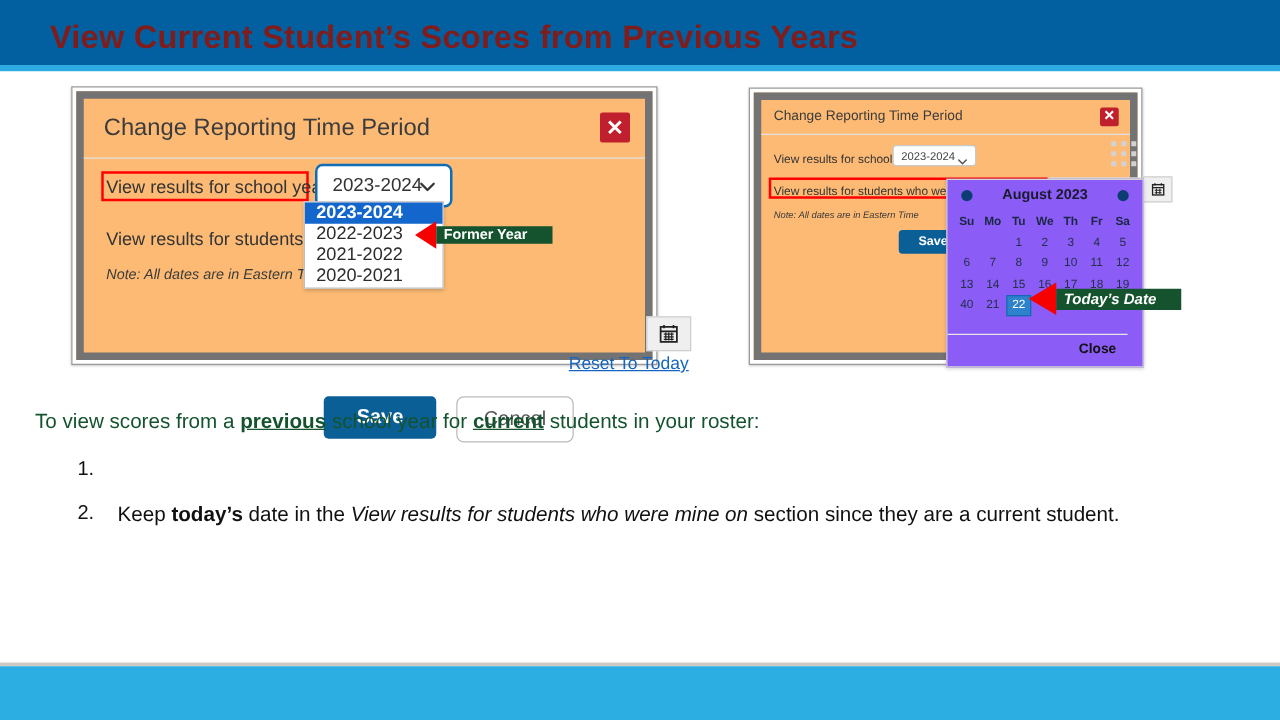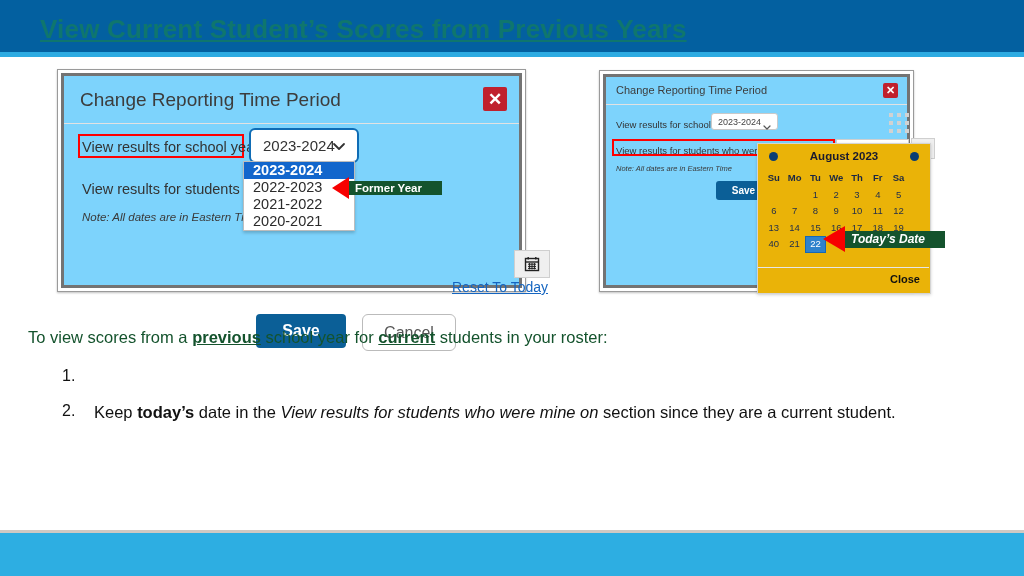--- a/index.html
+++ b/index.html
@@ -14,31 +14,31 @@
   .header-bar{
     position:absolute;left:0;top:0;width:1024px;height:52px;
     background:#0360a0;
   }
   .header-accent{
     position:absolute;left:0;top:52px;width:1024px;height:5px;
     background:#2dabe2;
   }
   .header-title{
     position:absolute;left:40px;top:14px;
-    font-size:26px;font-weight:bold;color:#0f766e;
-    letter-spacing:.2px;white-space:nowrap;text-decoration:underline;
+    font-size:26px;font-weight:bold;color:#7f1d1d;
+    letter-spacing:.2px;white-space:nowrap;
   }
 
   
   .dlg{
     position:absolute;background:#ffffff;
     border:1px solid #9a9a9a;
     box-shadow:0 1px 2px rgba(0,0,0,.25);
   }
-  .dlg-inner{position:absolute;inset:3px;border:3px solid #737373;background:#7dd3fc;}
+  .dlg-inner{position:absolute;inset:3px;border:6px solid #737373;background:#fdba74;}
   .dlg-titlebar{position:absolute;left:0;right:0;top:0;border-bottom:1px solid #e2e2e2;}
   .dlg-title{position:absolute;color:#3c3c3c;white-space:nowrap;}
   .close-x{
     position:absolute;background:#c0202d;border-radius:2px;
     display:flex;align-items:center;justify-content:center;
     color:#fff;font-weight:bold;line-height:1;
   }
 
   
   #dlgLeft{left:57px;top:69px;width:467px;height:221px;}
@@ -147,44 +147,44 @@
   #cancelRight{left:176px;top:103px;width:56px;height:21px;font-size:10px;}
 
   .dotgrid{position:absolute;left:889px;top:113px;width:22px;height:22px;}
   .dotgrid i{
     position:absolute;width:4px;height:4px;background:#d2d2d2;display:block;
   }
 
   
   #datepicker{
     position:absolute;left:757px;top:143px;width:156px;height:149px;
-    background:#eab308;border:1px solid #d4d4d4;box-shadow:0 1px 3px rgba(0,0,0,.18);padding-left:16px;
+    background:#8b5cf6;border:1px solid #d4d4d4;box-shadow:0 1px 3px rgba(0,0,0,.18);
   }
   #dpHeader{position:absolute;left:0;right:0;top:4px;height:18px;}
   #dpMonth{
     position:absolute;left:0;right:0;top:2px;text-align:center;
     font-size:11.5px;font-weight:bold;color:#1a1a2e;
   }
   .dp-nav{
     position:absolute;top:4px;width:9px;height:9px;border-radius:50%;
     background:#0b3d73;
   }
   .dp-nav.prev{left:11px;}
   .dp-nav.next{right:11px;}
   #dpGrid{position:absolute;left:5px;top:26px;width:146px;}
-  .dp-row{display:flex;height:16.5px;justify-content:flex-end;}
+  .dp-row{display:flex;height:16.5px;}
   .dp-cell{
     width:20.8px;text-align:center;font-size:9.5px;color:#24304a;
     line-height:16.5px;
   }
   .dp-cell.dow{font-weight:bold;font-size:9.5px;color:#1a2744;}
   .dp-cell.today{background:#2e82cc;color:#fff;border:1px solid #1668b5;
     box-sizing:border-box;line-height:14.5px;}
   #dpFooter{
-    position:absolute;left:0;right:1px;bottom:0;height:25px;
+    position:absolute;left:0;right:12px;bottom:0;height:25px;
     border-top:1px solid #e6e6e6;
     margin-top:44px;
   }
   #dpClose{
     position:absolute;right:9px;top:5px;font-size:11px;font-weight:bold;color:#111;
   }
 
   
   .body-intro{
     position:absolute;left:28px;top:328px;font-size:16.5px;color:#14532d;

